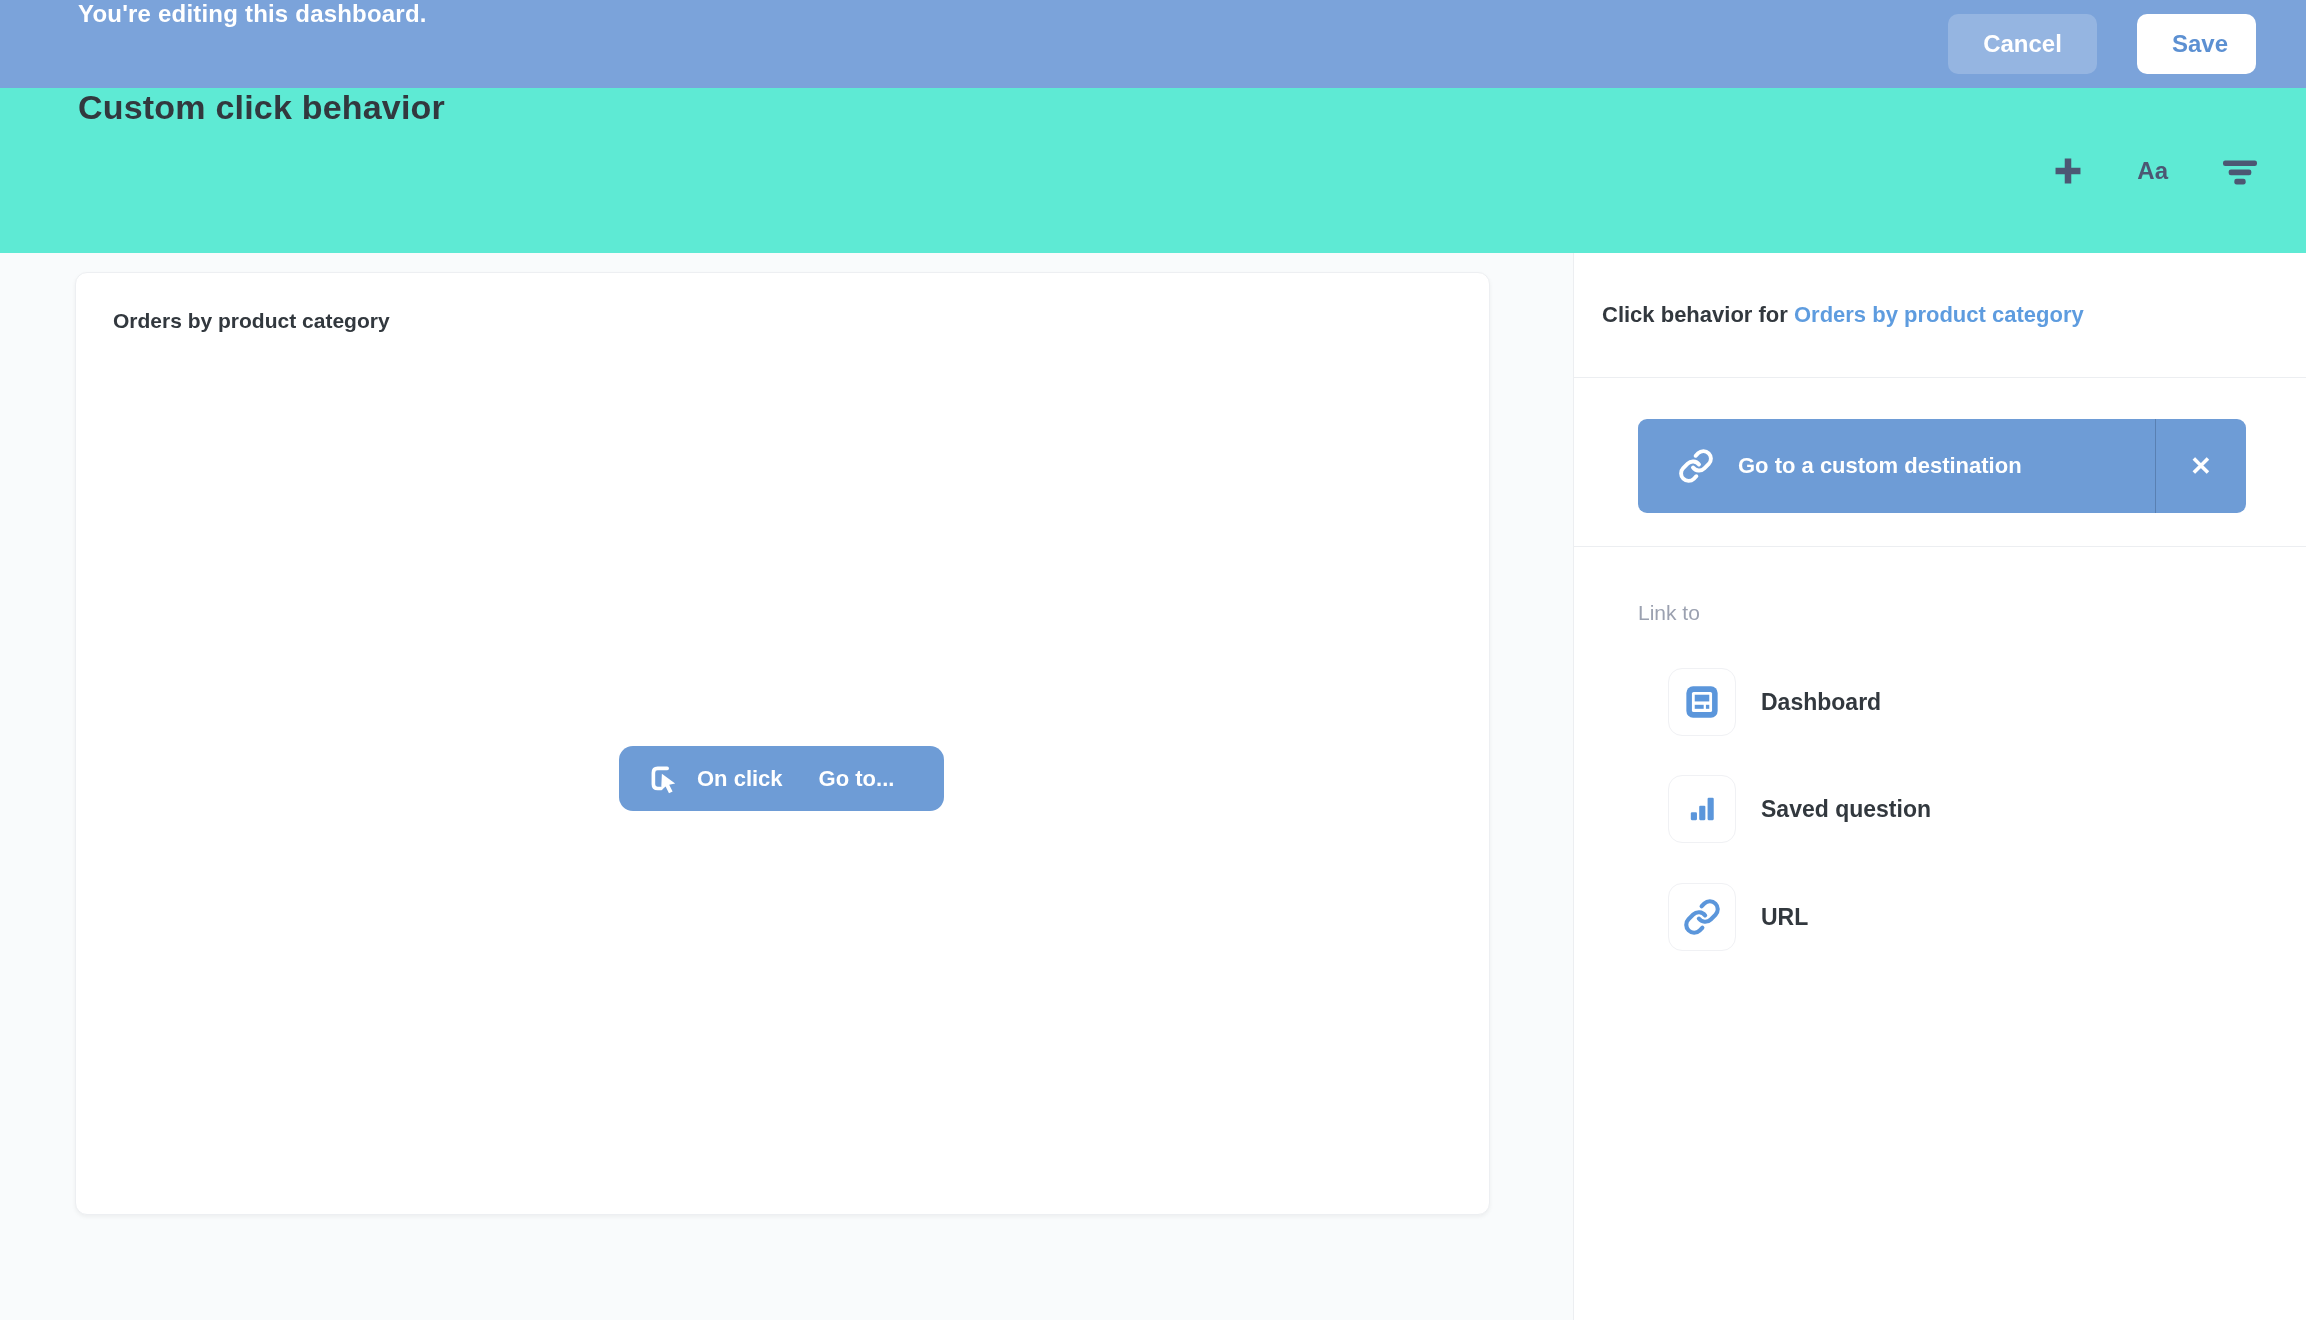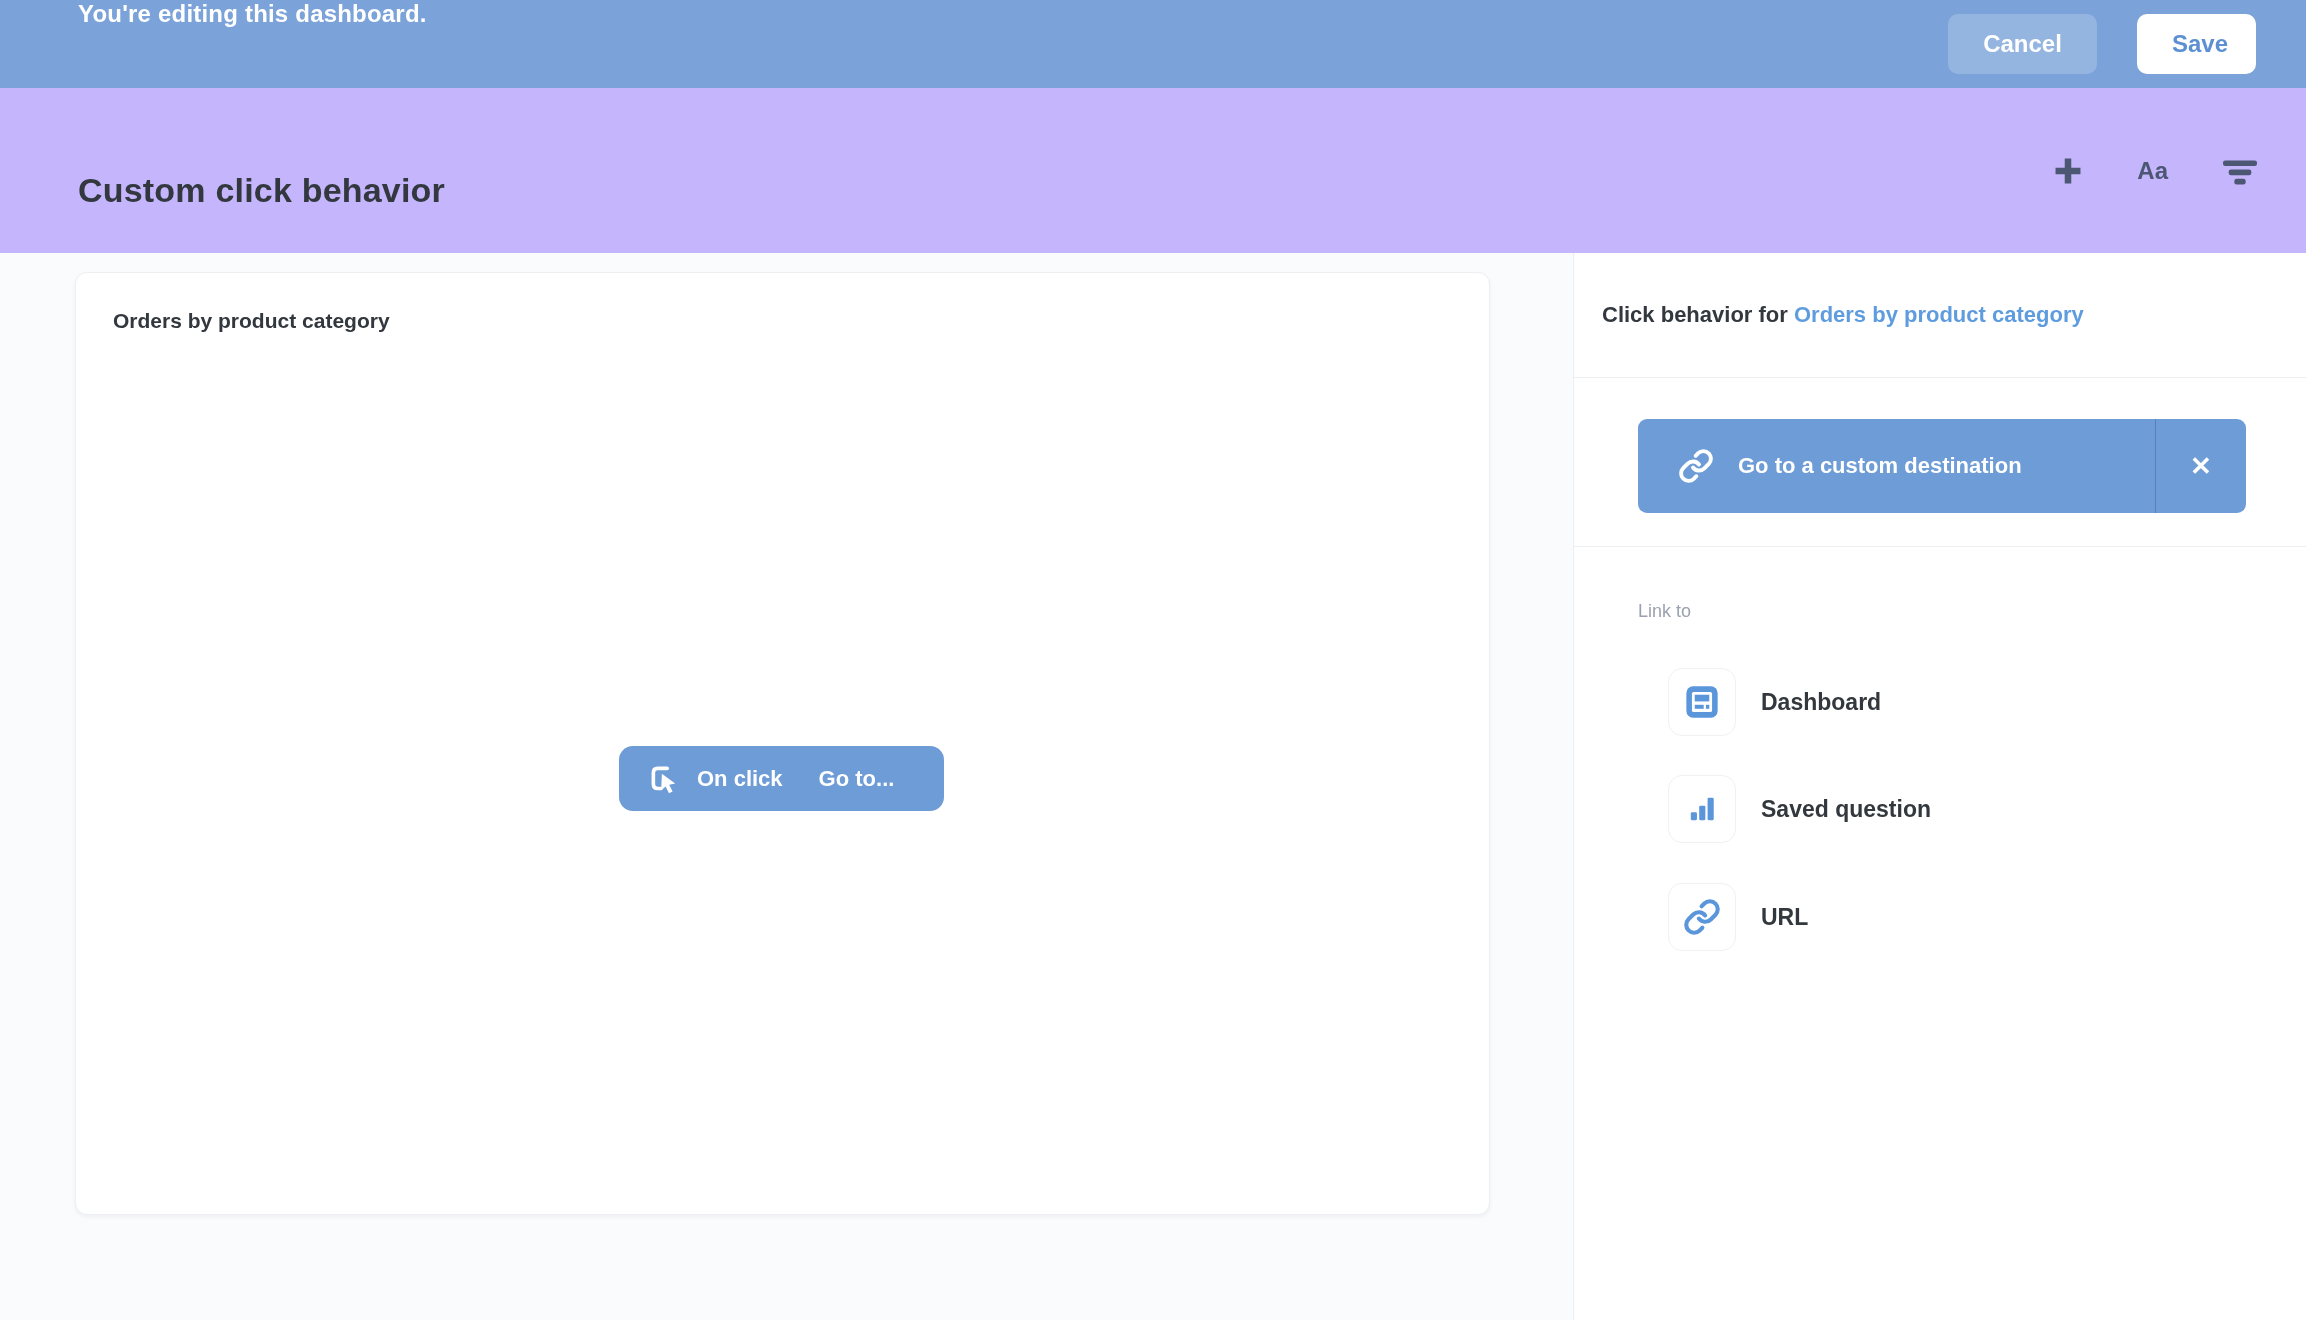--- a/index.html
+++ b/index.html
@@ -21,22 +21,22 @@
   .banner{position:absolute;left:0;top:0;width:2306px;height:88px;background:var(--banner-blue);
           display:flex;align-items:flex-start;}
   .banner-msg{color:#fff;font-size:24px;font-weight:700;margin-left:78px;letter-spacing:.2px;}
   .banner-actions{position:absolute;right:50px;top:14px;display:flex;gap:40px;}
   .btn{height:60px;border:none;border-radius:10px;font-family:inherit;font-size:24px;font-weight:700;
        display:flex;align-items:center;justify-content:center;cursor:pointer;}
   .btn-cancel{width:149px;background:rgba(255,255,255,0.2);color:#fff;}
   .btn-save{width:119px;background:#fff;color:#5C90D2;padding-left:7px;}
 
   
-  .page-header{position:absolute;left:0;top:88px;width:2306px;height:205px;background:#c4b5fd;
-               border-bottom:1px solid #E8EAED;display:flex;align-items:center;}
+  .page-header{position:absolute;left:0;top:88px;width:2306px;height:205px;background:#5eead4;
+               border-bottom:1px solid #E8EAED;display:flex;}
   .page-title{font-size:34px;font-weight:800;color:var(--text-dark);margin-left:78px;letter-spacing:.2px;}
   .header-icons{position:absolute;right:46px;top:0;height:165px;display:flex;align-items:center;gap:52px;}
   .hicon{color:var(--text-slate);display:flex;align-items:center;justify-content:center;cursor:pointer;}
   .hicon svg{display:block;}
   .aa{font-size:24px;font-weight:700;color:var(--text-slate);}
 
   
   .main{position:absolute;left:0;top:253px;width:1573px;height:1067px;background:var(--page-bg);}
   .card{position:absolute;left:75px;top:19px;width:1415px;height:943px;background:#fff;
         border:1px solid #EDEFF2;border-radius:12px;box-shadow:0 2px 4px rgba(0,0,0,0.05);}
@@ -53,21 +53,21 @@
   .sb-header{height:125px;border-bottom:1px solid var(--divider);display:flex;align-items:center;}
   .sb-header-text{margin-left:28px;font-size:22px;font-weight:700;color:var(--text-dark);}
   .sb-header-link{color:var(--link-blue);cursor:pointer;}
   .dest-section{height:169px;border-bottom:1px solid var(--divider);position:relative;}
   .dest-button{position:absolute;left:64px;top:41px;width:608px;height:94px;border-radius:9px;
                background:var(--button-blue);display:flex;align-items:center;cursor:pointer;}
   .dest-button svg{margin-left:40px;display:block;flex:none;}
   .dest-label{color:#fff;font-size:22px;font-weight:700;margin-left:24px;flex:1;}
   .dest-close{width:91px;height:94px;border-left:1px solid rgba(53,76,112,0.35);display:flex;
               align-items:center;justify-content:center;color:#fff;font-size:26px;font-weight:700;cursor:pointer;}
-  .linkto-label{position:absolute;left:64px;top:348px;font-size:18px;color:var(--text-gray);}
+  .linkto-label{position:absolute;left:64px;top:348px;font-size:21px;color:var(--text-gray);}
   .link-item{position:absolute;left:0;width:733px;height:68px;display:flex;align-items:center;cursor:pointer;}
   .link-item .tile{width:68px;height:68px;margin-left:94px;border:1px solid #F0F1F4;border-radius:14px;
                    background:#fff;display:flex;align-items:center;justify-content:center;flex:none;}
   .link-item .tile svg{display:block;}
   .link-item .item-label{margin-left:25px;font-size:23px;font-weight:700;color:var(--text-dark);}
   .item-0{top:415px;}.item-1{top:522px;}.item-2{top:630px;}
 </style>
 </head>
 <body>
 

